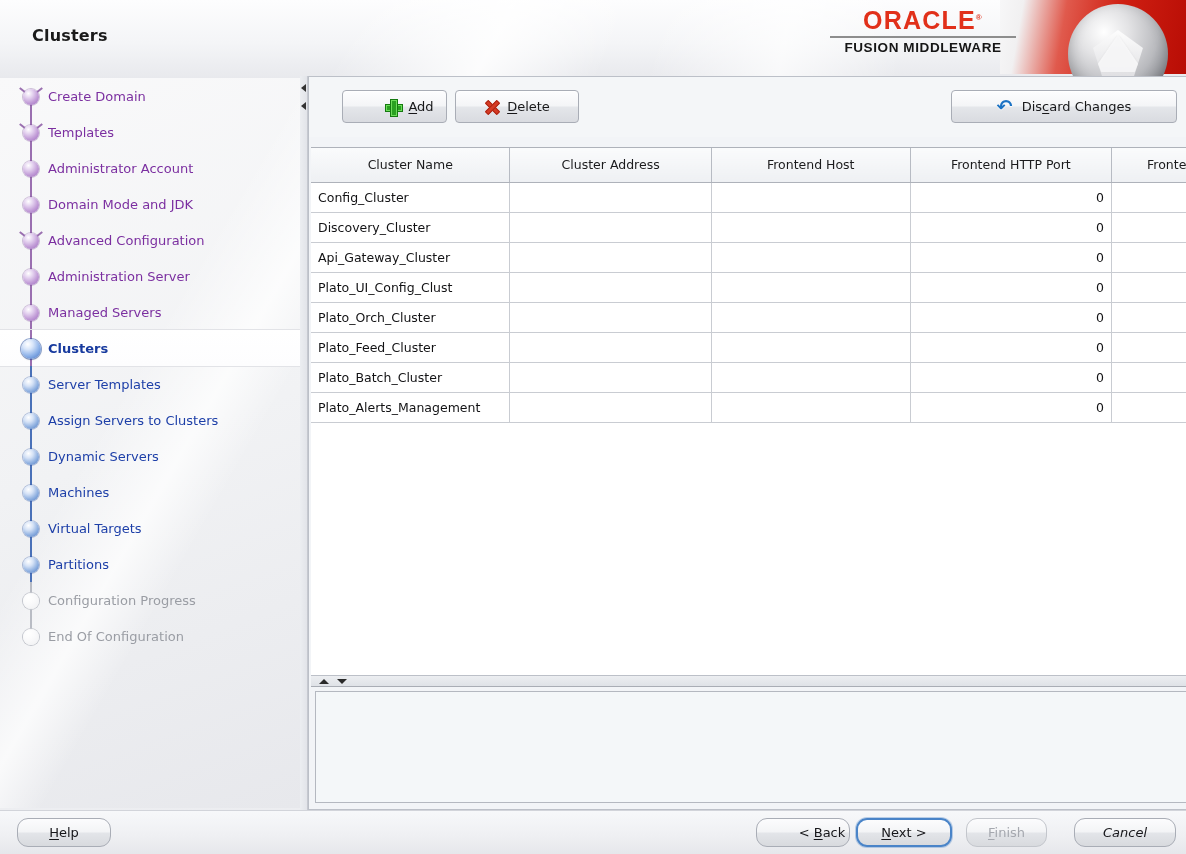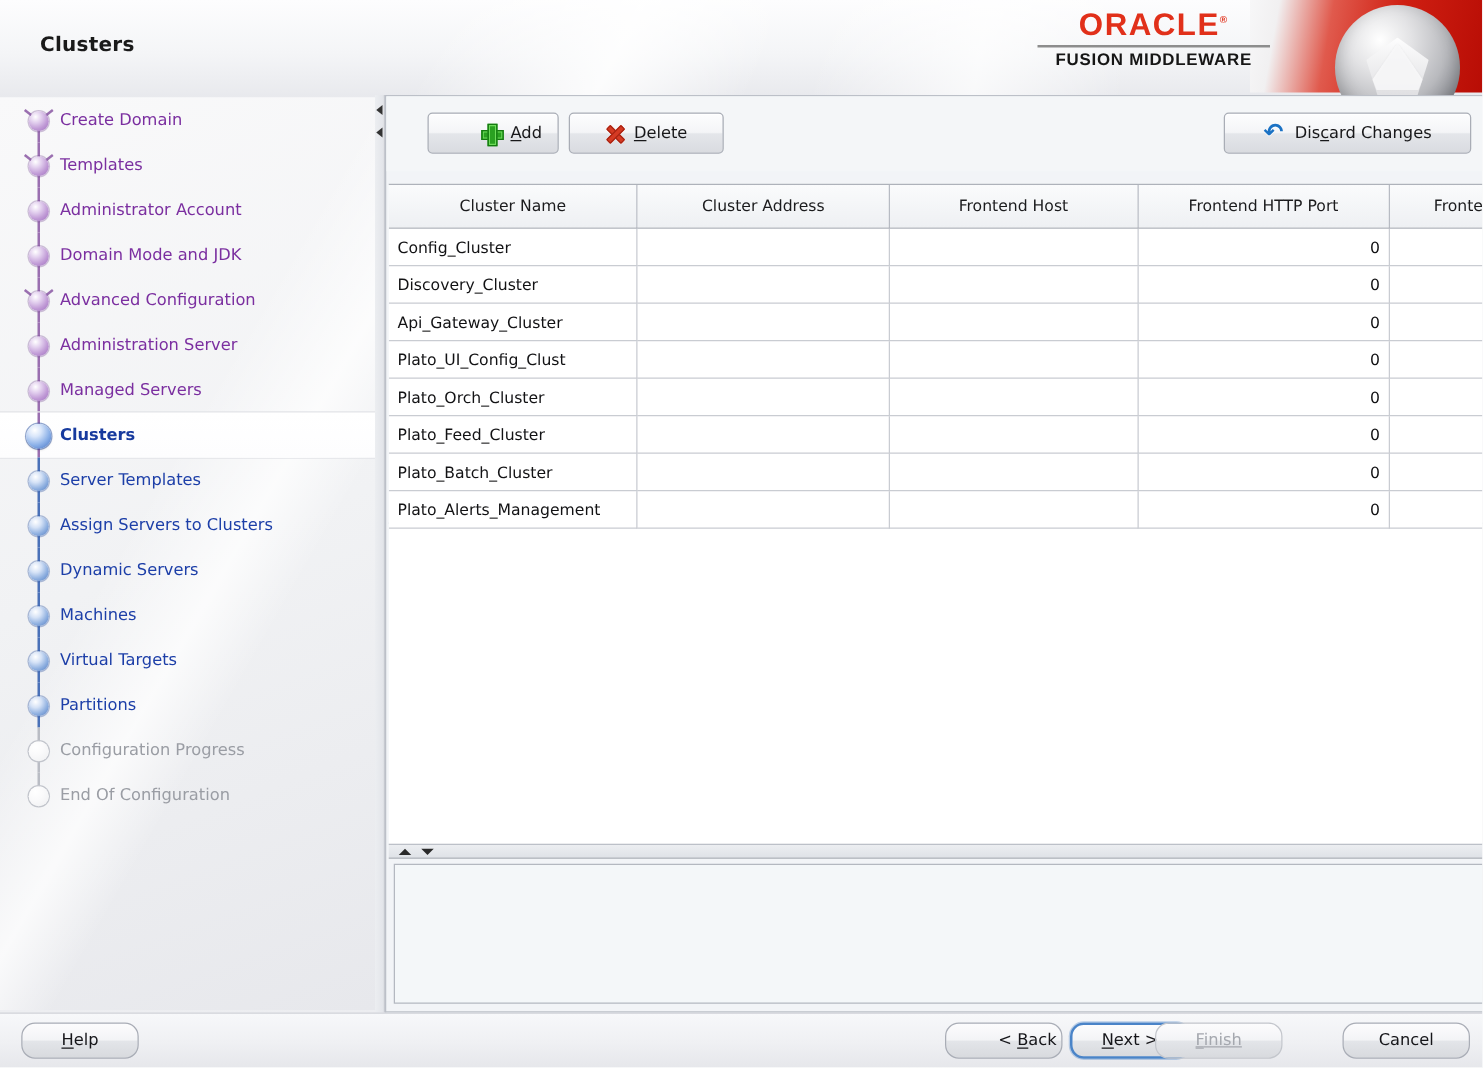--- a/index.html
+++ b/index.html
@@ -197,21 +197,21 @@
     border: 1px solid #a9adb6;
     border-radius: 4px;
     background: linear-gradient(180deg,#fdfdfe 0%,#f4f5f7 48%,#e4e6ea 52%,#d9dbe0 100%);
     font-size: 13px; color: #18181a;
     cursor: default;
     box-shadow: 0 1px 0 rgba(255,255,255,.8) inset;
     white-space: nowrap;
   }
   .btn-add    { position: absolute; left: 33px; top: 13px; width: 105px; padding-left: 46px; }
   .btn-delete { position: absolute; left: 134px; top: 13px; width: 124px; margin-left: 12px; }
-  .btn-discard{ position: absolute; right: 10px; top: 13px; width: 198px; }
+  .btn-discard{ position: absolute; right: 10px; top: 13px; width: 226px; }
 
   .ico-plus { position: relative; width: 16px; height: 16px; flex: 0 0 16px; }
   .ico-plus:before, .ico-plus:after {
     content:""; position: absolute; background: #2aa121;
     border: 1px solid #157a10;
     box-shadow: inset 0 0 0 1px #6ddc5a;
   }
   .ico-plus:before { left: 0; top: 5px; width: 16px; height: 6px; }
   .ico-plus:after  { left: 5px; top: 0; width: 6px; height: 16px; }
 
@@ -328,22 +328,22 @@
     cursor: default;
   }
   .fbtn.disabled { color: #a5a8af; border-color: #c3c6cc; }
   .fbtn.focused {
     border: 2px solid #4a84c8;
     box-shadow: 0 0 0 1px rgba(74,132,200,.35);
   }
   .f-help   { left: 17px;  width: 94px; }
   .f-back   { left: 756px; width: 94px; padding-left: 38px; }
   .f-next   { left: 856px; width: 96px; }
-  .f-finish { left: 924px; width: 102px; text-decoration: underline; }
-  .f-cancel { left: 1074px; width: 102px; }
+  .f-finish { left: 966px; width: 81px; }
+  .f-cancel { left: 1074px; width: 102px; font-style: italic; }
 </style>
 </head>
 <body>
 
 <div id="app">
 
   <div class="header">
     <div class="header-red"></div>
     <div class="header-title">Clusters</div>
     <div class="oracle-brand">

